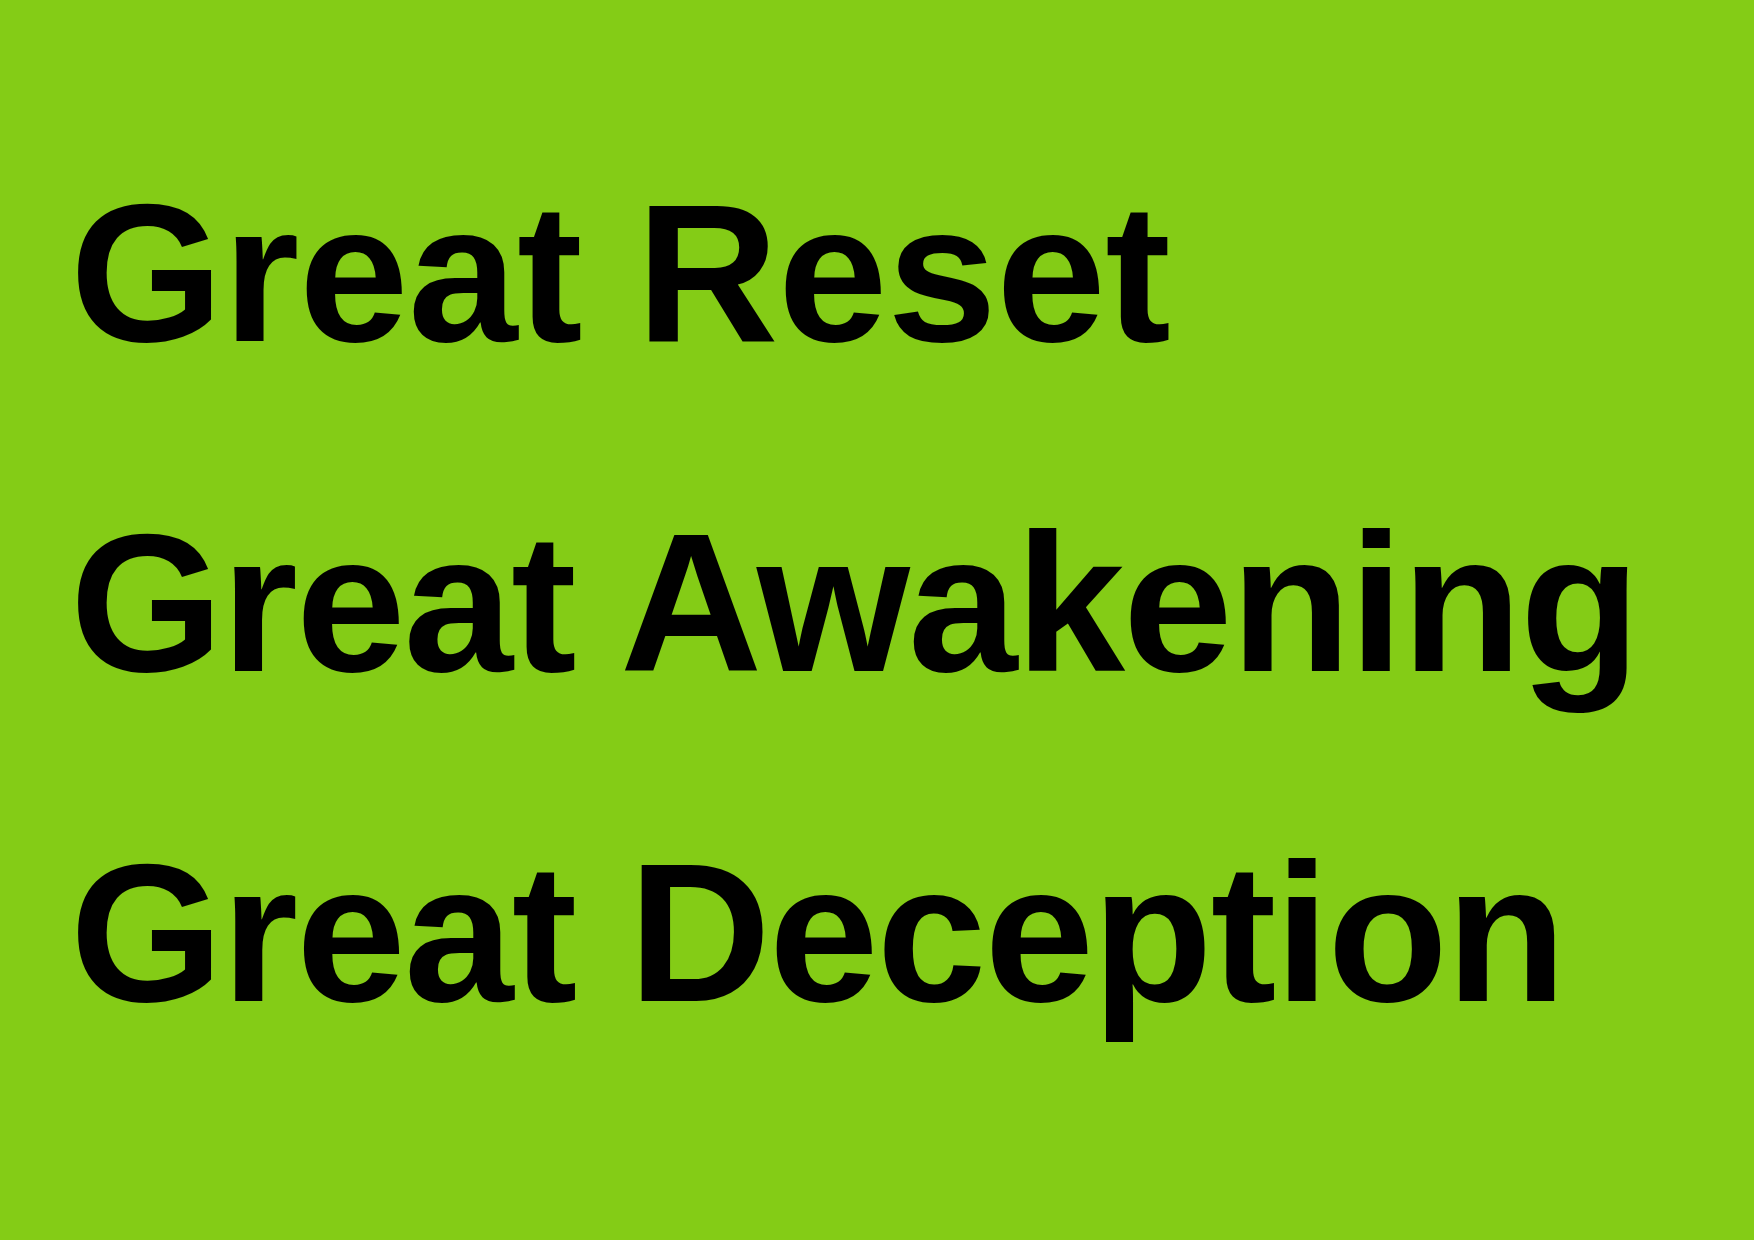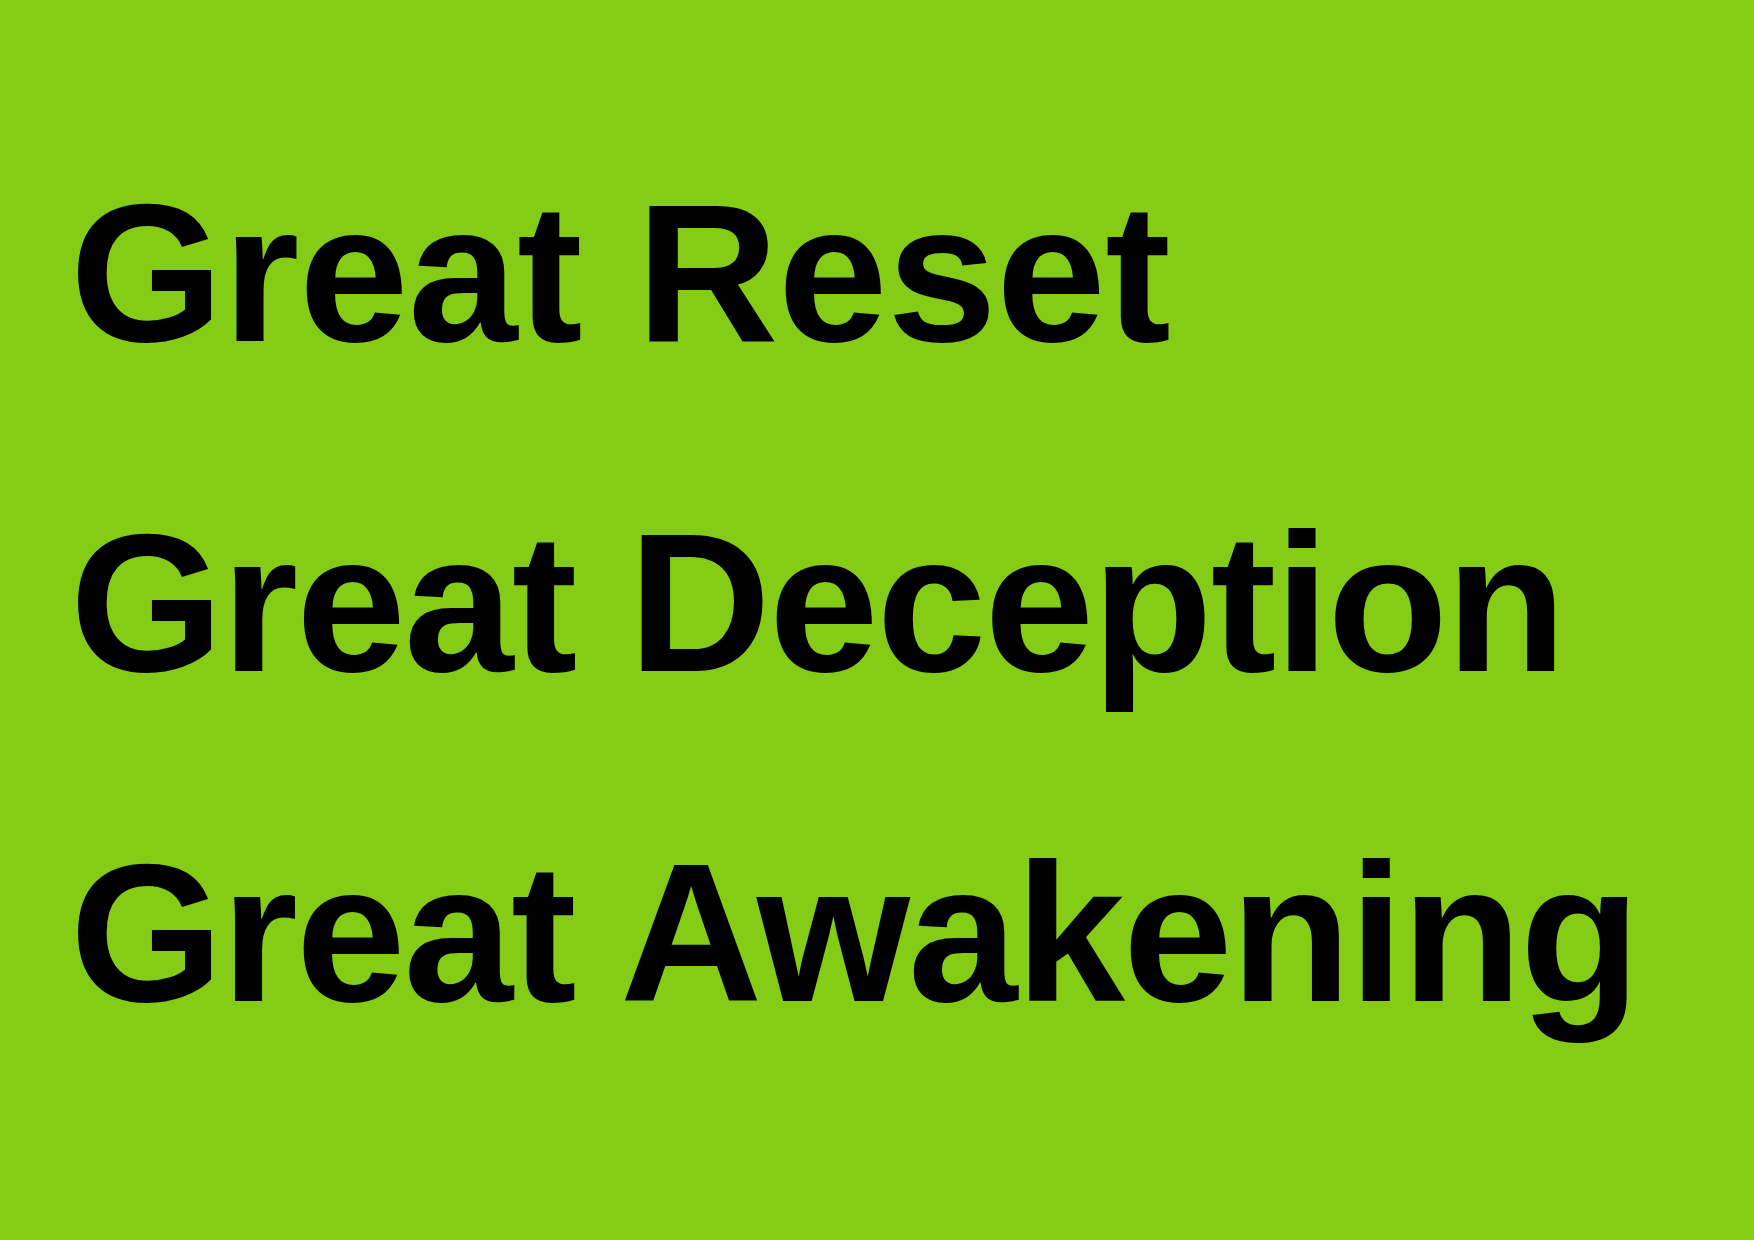--- a/index.html
+++ b/index.html
@@ -57,18 +57,18 @@
 </style>
 </head>
 <body>
 
 <div id="slide-canvas" style="width: 1754px; height: 1240px; background: #84cc16;">
 
   <div id="text-block">
 
     <div class="headline line-1" style="color: rgb(0, 0, 0);">Great Reset</div>
 
+    <div class="headline line-2" style="color: rgb(0, 0, 0);">Great Awakening</div>
+
     <div class="headline line-3" style="color: rgb(0, 0, 0);">Great Deception</div>
-
-    <div class="headline line-2" style="color: rgb(0, 0, 0);">Great Awakening</div>
 
   </div>
 </div>
 
 </body></html>

